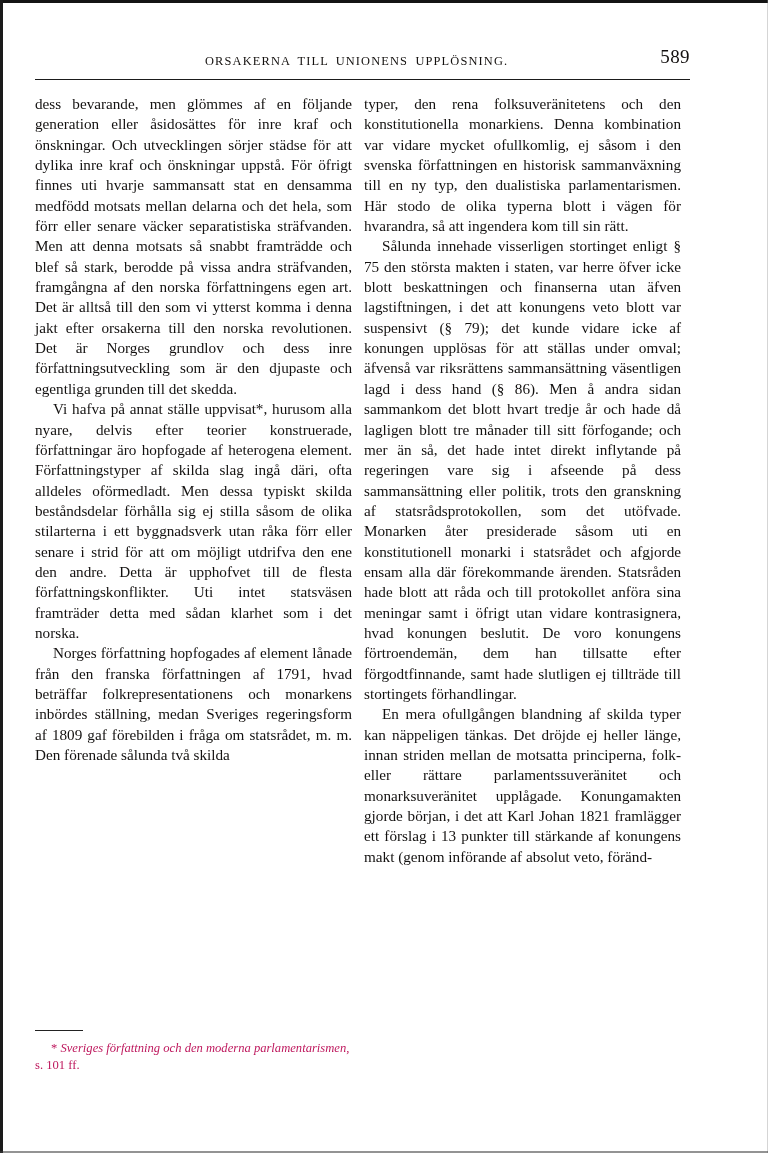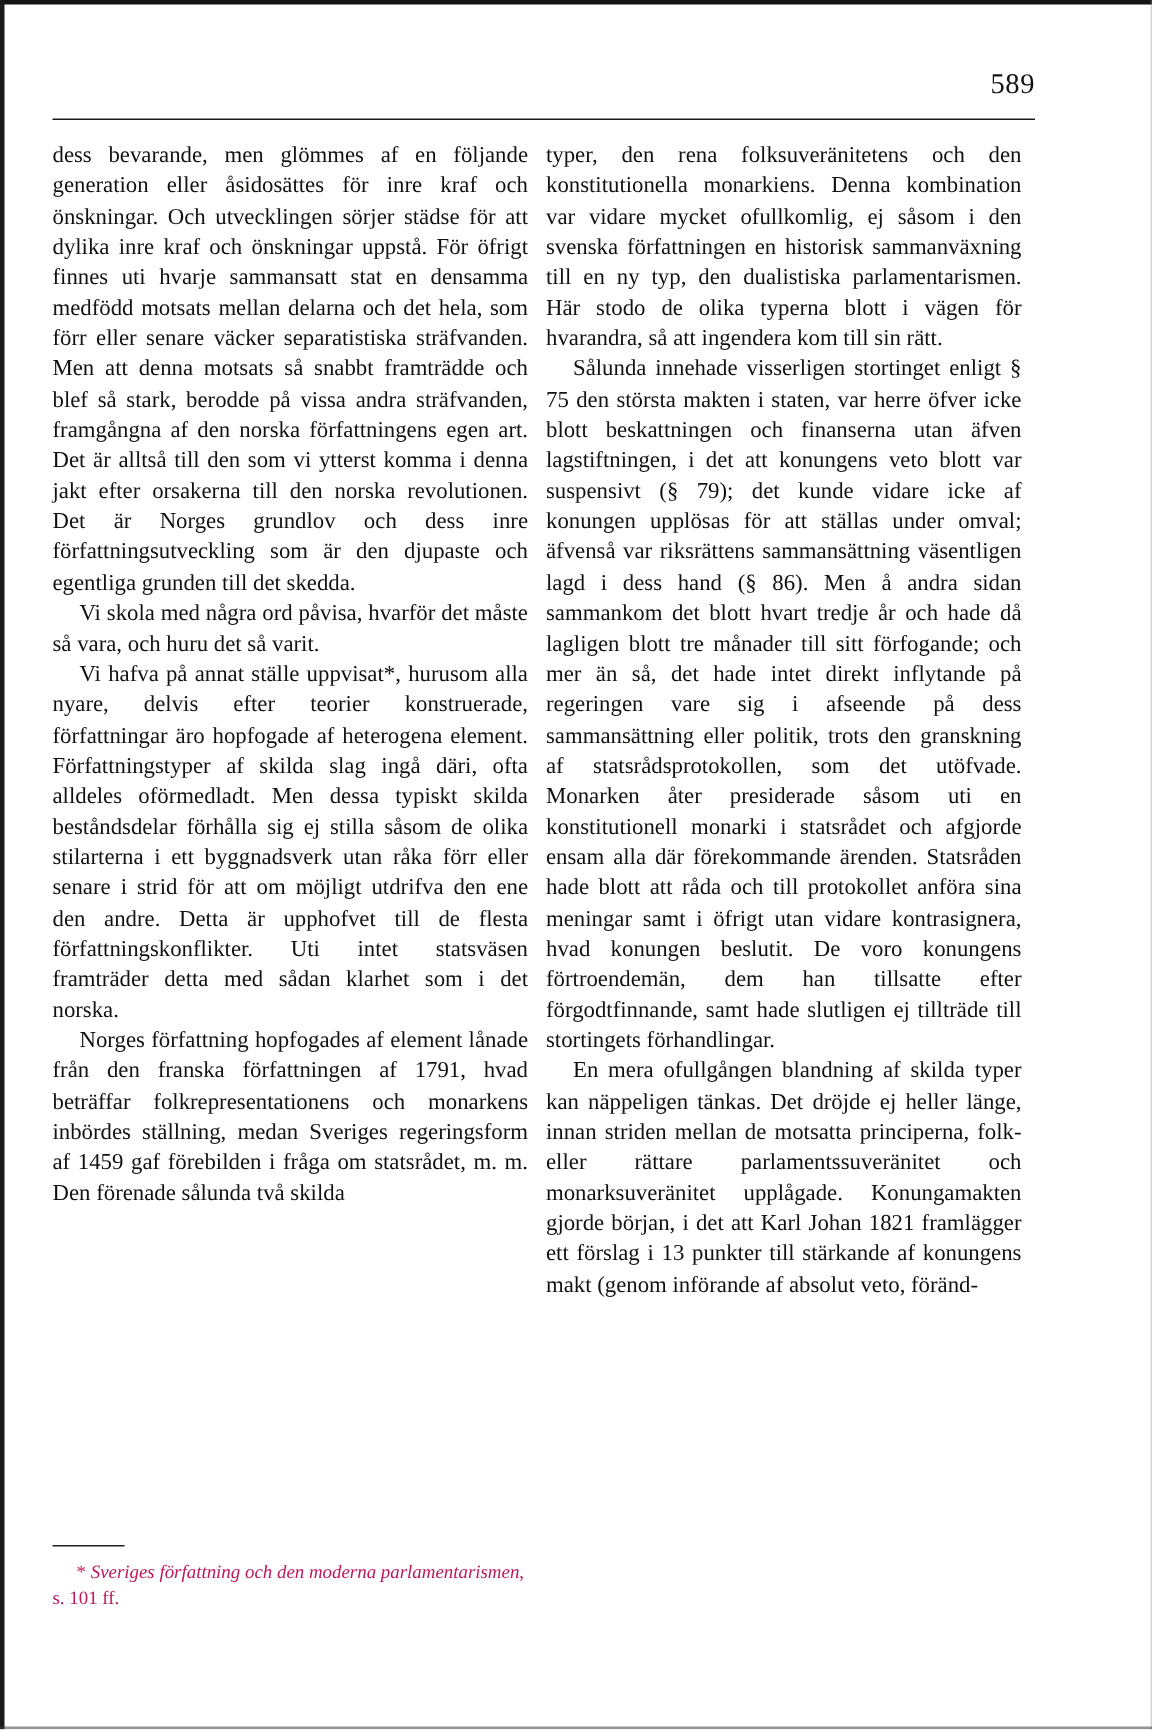--- a/index.html
+++ b/index.html
@@ -146,31 +146,31 @@
 <body>
 
 <div id="page">
 
   <div class="scan-edge-top"></div>
   <div class="scan-edge-left"></div>
   <div class="scan-edge-right"></div>
   <div class="scan-edge-bottom"></div>
 
   <div class="runhead">
+    <div class="runhead-title">ORSAKERNA TILL UNIONENS UPPLÖSNING.</div>
     <div class="runhead-folio">589</div>
   </div>
   <div class="runhead-rule"></div>
 
   <div class="columns">
 
     <div class="col">
       <p class="noindent">dess bevarande, men glömmes af en följande generation eller åsidosättes för inre kraf och önskningar. Och utvecklingen sörjer städse för att dylika inre kraf och önskningar uppstå. För öfrigt finnes uti hvarje sammansatt stat en densamma medfödd motsats mellan delarna och det hela, som förr eller senare väcker separatistiska sträfvanden. Men att denna motsats så snabbt framträdde och blef så stark, berodde på vissa andra sträfvanden, framgångna af den norska författningens egen art. Det är alltså till den som vi ytterst komma i denna jakt efter orsakerna till den norska revolutionen. Det är Norges grundlov och dess inre författningsutveckling som är den djupaste och egentliga grunden till det skedda.</p>
-      <p>Vi skola med några ord påvisa, hvarför det måste så vara, och huru det så varit.</p>
       <p>Vi hafva på annat ställe uppvisat*, hurusom alla nyare, delvis efter teorier konstruerade, författningar äro hopfogade af heterogena element. Författningstyper af skilda slag ingå däri, ofta alldeles oförmedladt. Men dessa typiskt skilda beståndsdelar förhålla sig ej stilla såsom de olika stilarterna i ett byggnadsverk utan råka förr eller senare i strid för att om möjligt utdrifva den ene den andre. Detta är upphofvet till de flesta författningskonflikter. Uti intet statsväsen framträder detta med sådan klarhet som i det norska.</p>
-      <p>Norges författning hopfogades af element lånade från den franska författningen af 1791, hvad beträffar folkrepresentationens och monarkens inbördes ställning, medan Sveriges regeringsform af 1459 gaf förebilden i fråga om statsrådet, m. m. Den förenade sålunda två skilda</p>
+      <p>Norges författning hopfogades af element lånade från den franska författningen af 1791, hvad beträffar folkrepresentationens och monarkens inbördes ställning, medan Sveriges regeringsform af 1809 gaf förebilden i fråga om statsrådet, m. m. Den förenade sålunda två skilda</p>
     </div>
 
     <div class="col">
       <p class="noindent">typer, den rena folksuveränitetens och den konstitutionella monarkiens. Denna kombination var vidare mycket ofullkomlig, ej såsom i den svenska författningen en historisk sammanväxning till en ny typ, den dualistiska parlamentarismen. Här stodo de olika typerna blott i vägen för hvarandra, så att ingendera kom till sin rätt.</p>
       <p>Sålunda innehade visserligen stortinget enligt § 75 den största makten i staten, var herre öfver icke blott beskattningen och finanserna utan äfven lagstiftningen, i det att konungens veto blott var suspensivt (§ 79); det kunde vidare icke af konungen upplösas för att ställas under omval; äfvenså var riksrättens sammansättning väsentligen lagd i dess hand (§ 86). Men å andra sidan sammankom det blott hvart tredje år och hade då lagligen blott tre månader till sitt förfogande; och mer än så, det hade intet direkt inflytande på regeringen vare sig i afseende på dess sammansättning eller politik, trots den granskning af statsrådsprotokollen, som det utöfvade. Monarken åter presiderade såsom uti en konstitutionell monarki i statsrådet och afgjorde ensam alla där förekommande ärenden. Statsråden hade blott att råda och till protokollet anföra sina meningar samt i öfrigt utan vidare kontrasignera, hvad konungen beslutit. De voro konungens förtroendemän, dem han tillsatte efter förgodtfinnande, samt hade slutligen ej tillträde till stortingets förhandlingar.</p>
       <p>En mera ofullgången blandning af skilda typer kan näppeligen tänkas. Det dröjde ej heller länge, innan striden mellan de motsatta principerna, folk- eller rättare parlamentssuveränitet och monarksuveränitet upplågade. Konungamakten gjorde början, i det att Karl Johan 1821 framlägger ett förslag i 13 punkter till stärkande af konungens makt (genom införande af absolut veto, föränd-</p>
     </div>
 
   </div>
 

